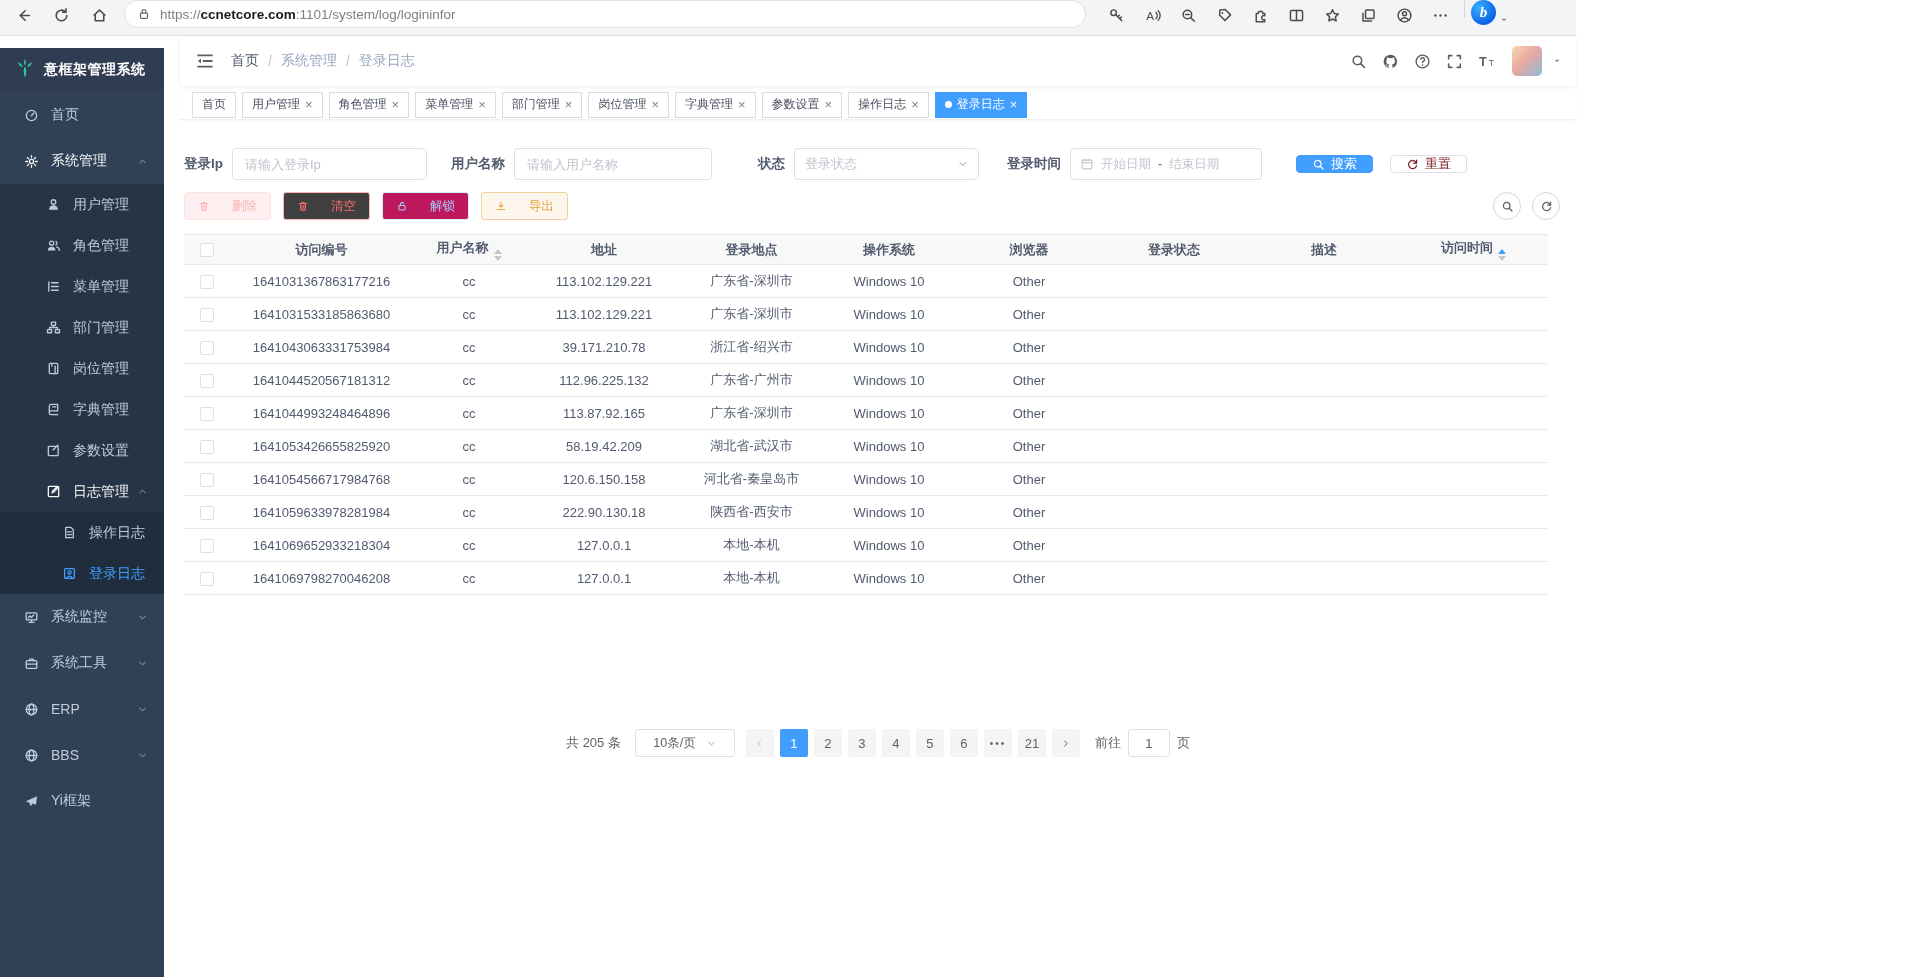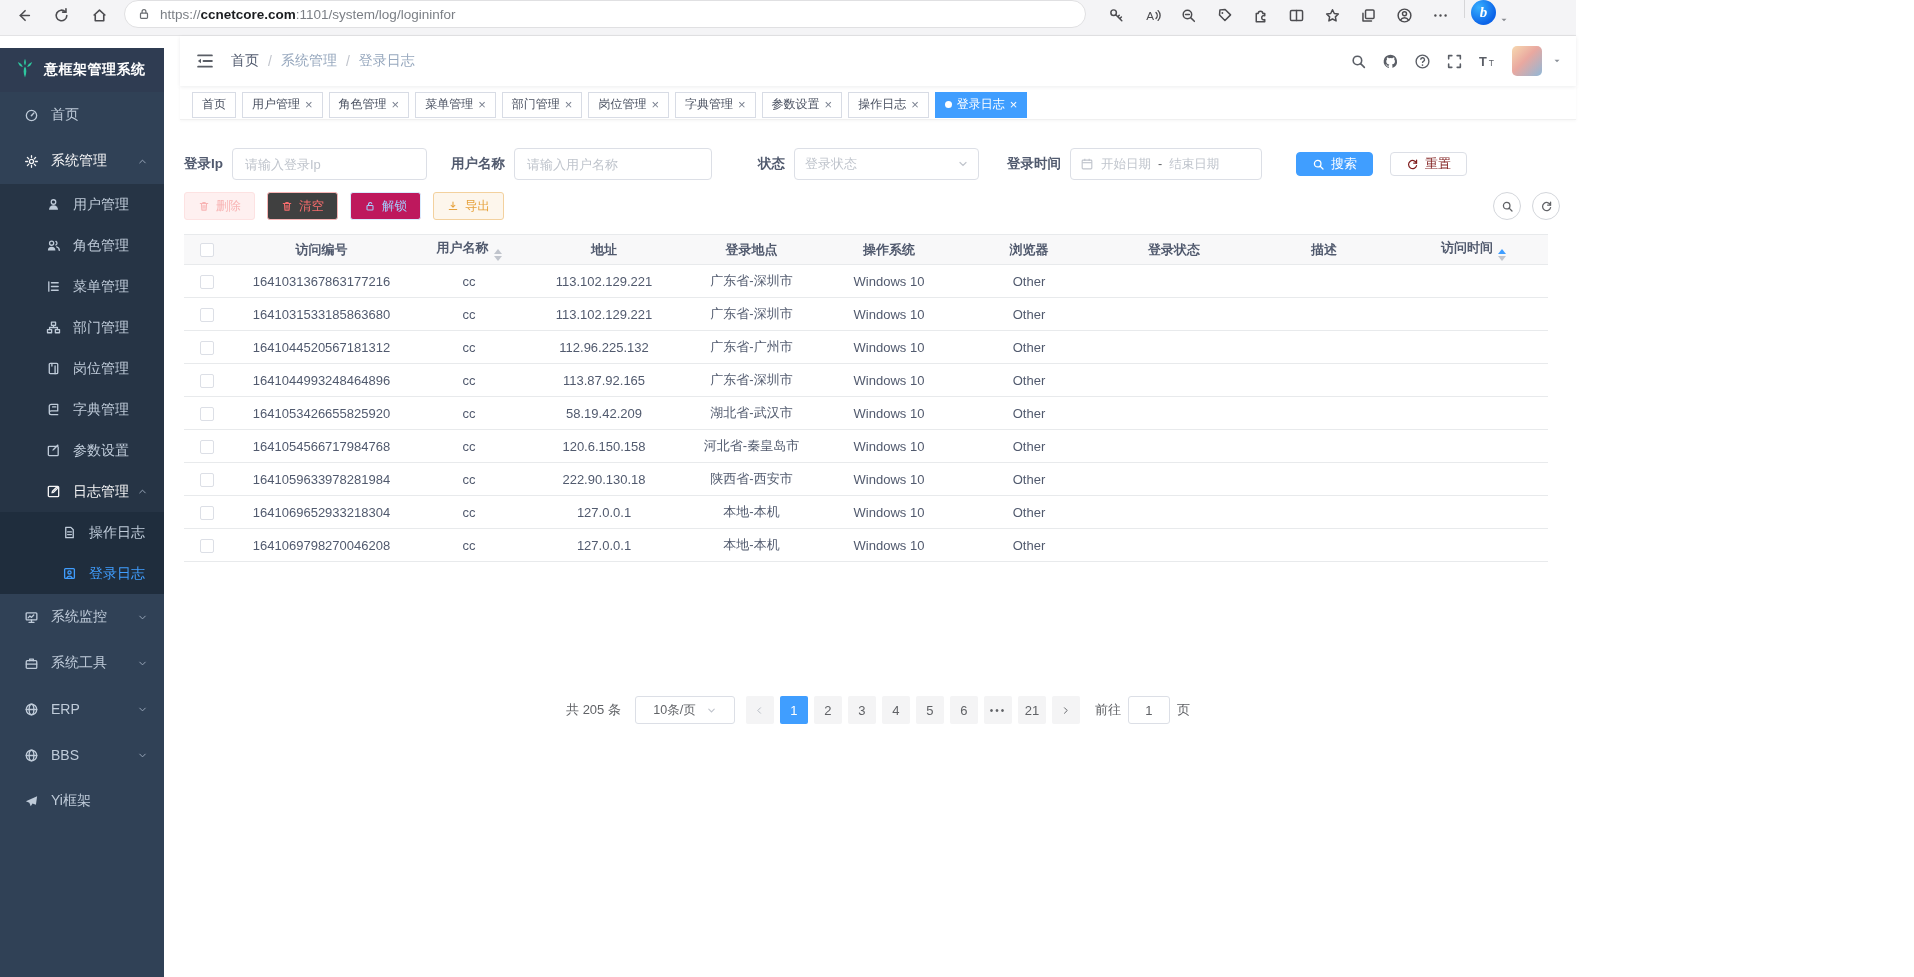--- a/index.html
+++ b/index.html
@@ -73,27 +73,27 @@
   .filter-row { display:flex; align-items:center; margin-top:28px; height:32px; }
   .f-label { font-size:13.5px; font-weight:700; color:#515a6e; white-space:nowrap; margin-right:9px; }
   .f-input { height:32px; border:1px solid #dcdfe6; border-radius:4px; background:#fff; padding:0 12px; font-size:13px; color:#606266; width:195px; font-family:inherit; }
   .f-input::placeholder { color:#bfc4cc; }
   .f-select { width:185px; height:32px; border:1px solid #dcdfe6; border-radius:4px; background:#fff; display:flex; align-items:center; padding:0 10px; color:#bfc4cc; font-size:13px; position:relative; cursor:pointer; }
   .f-select .chev { position:absolute; right:9px; color:#c0c4cc; display:flex; }
   .f-select .chev svg { width:12px; height:12px; }
   .f-date { width:192px; height:32px; border:1px solid #dcdfe6; border-radius:4px; background:#fff; display:flex; align-items:center; padding:0 9px; gap:7px; color:#bfc4cc; font-size:12.5px; cursor:pointer; }
   .f-date .ic { color:#c0c4cc; display:flex; }
   .f-date .ic svg { width:14px; height:14px; }
-  .btn { height:24px; border-radius:4px; font-size:13px; display:inline-flex; align-items:center; gap:6px; padding:0 15px; cursor:pointer; border:1px solid transparent; font-family:inherit; }
+  .btn { height:18px; border-radius:4px; font-size:13px; display:inline-flex; align-items:center; gap:6px; padding:0 15px; cursor:pointer; border:1px solid transparent; font-family:inherit; }
   .btn svg { width:13px; height:13px; }
   .btn-primary { background:#409EFF; border-color:#409EFF; color:#fff; }
   .btn-plain { background:#fff; border-color:#dcdfe6; color:#7f1d1d; }
 
   .action-row { display:flex; align-items:center; margin-top:12px; height:28px; }
-  .abtn { height:28px; border-radius:3px; font-size:12.5px; display:inline-flex; align-items:center; gap:6px; padding:0 13px; margin-right:12px; cursor:pointer; border:1px solid transparent; font-family:inherit; }
+  .abtn { height:28px; border-radius:3px; font-size:12.5px; display:inline-flex; align-items:center; gap:22px; padding:0 13px; margin-right:12px; cursor:pointer; border:1px solid transparent; font-family:inherit; }
   .abtn svg { width:12px; height:12px; }
   .abtn.danger-disabled { background:#fef0f0; border-color:#fde2e2; color:#f8b4b4; }
   .abtn.danger { background:#404040; border-color:#f9b5b5; color:#f56c6c; }
   .abtn.info-disabled { background:#be185d; border-color:#d9ecff; color:#a3cfff; }
   .abtn.warning { background:#fdf6ec; border-color:#f3d19e; color:#e6a23c; }
 
   .tool-circles { position:absolute; right:16px; top:44px; display:flex; gap:11px; }
   .circle-btn { width:28px; height:28px; border-radius:50%; border:1px solid #d3d6db; background:#fff; color:#606266; display:flex; align-items:center; justify-content:center; cursor:pointer; }
   .circle-btn svg { width:13px; height:13px; }
 
@@ -671,20 +671,32 @@
                 <td>113.102.129.221</td>
                 <td>广东省-深圳市</td>
                 <td>Windows 10</td>
                 <td>Other</td>
                 <td></td>
                 <td></td>
                 <td></td>
               </tr>
               <tr>
                 <td><span class="cb"></span></td>
+                <td>1641043063331753984</td>
+                <td>cc</td>
+                <td>39.171.210.78</td>
+                <td>浙江省-绍兴市</td>
+                <td>Windows 10</td>
+                <td>Other</td>
+                <td></td>
+                <td></td>
+                <td></td>
+              </tr>
+              <tr>
+                <td><span class="cb"></span></td>
                 <td>1641044520567181312</td>
                 <td>cc</td>
                 <td>112.96.225.132</td>
                 <td>广东省-广州市</td>
                 <td>Windows 10</td>
                 <td>Other</td>
                 <td></td>
                 <td></td>
                 <td></td>
               </tr>

